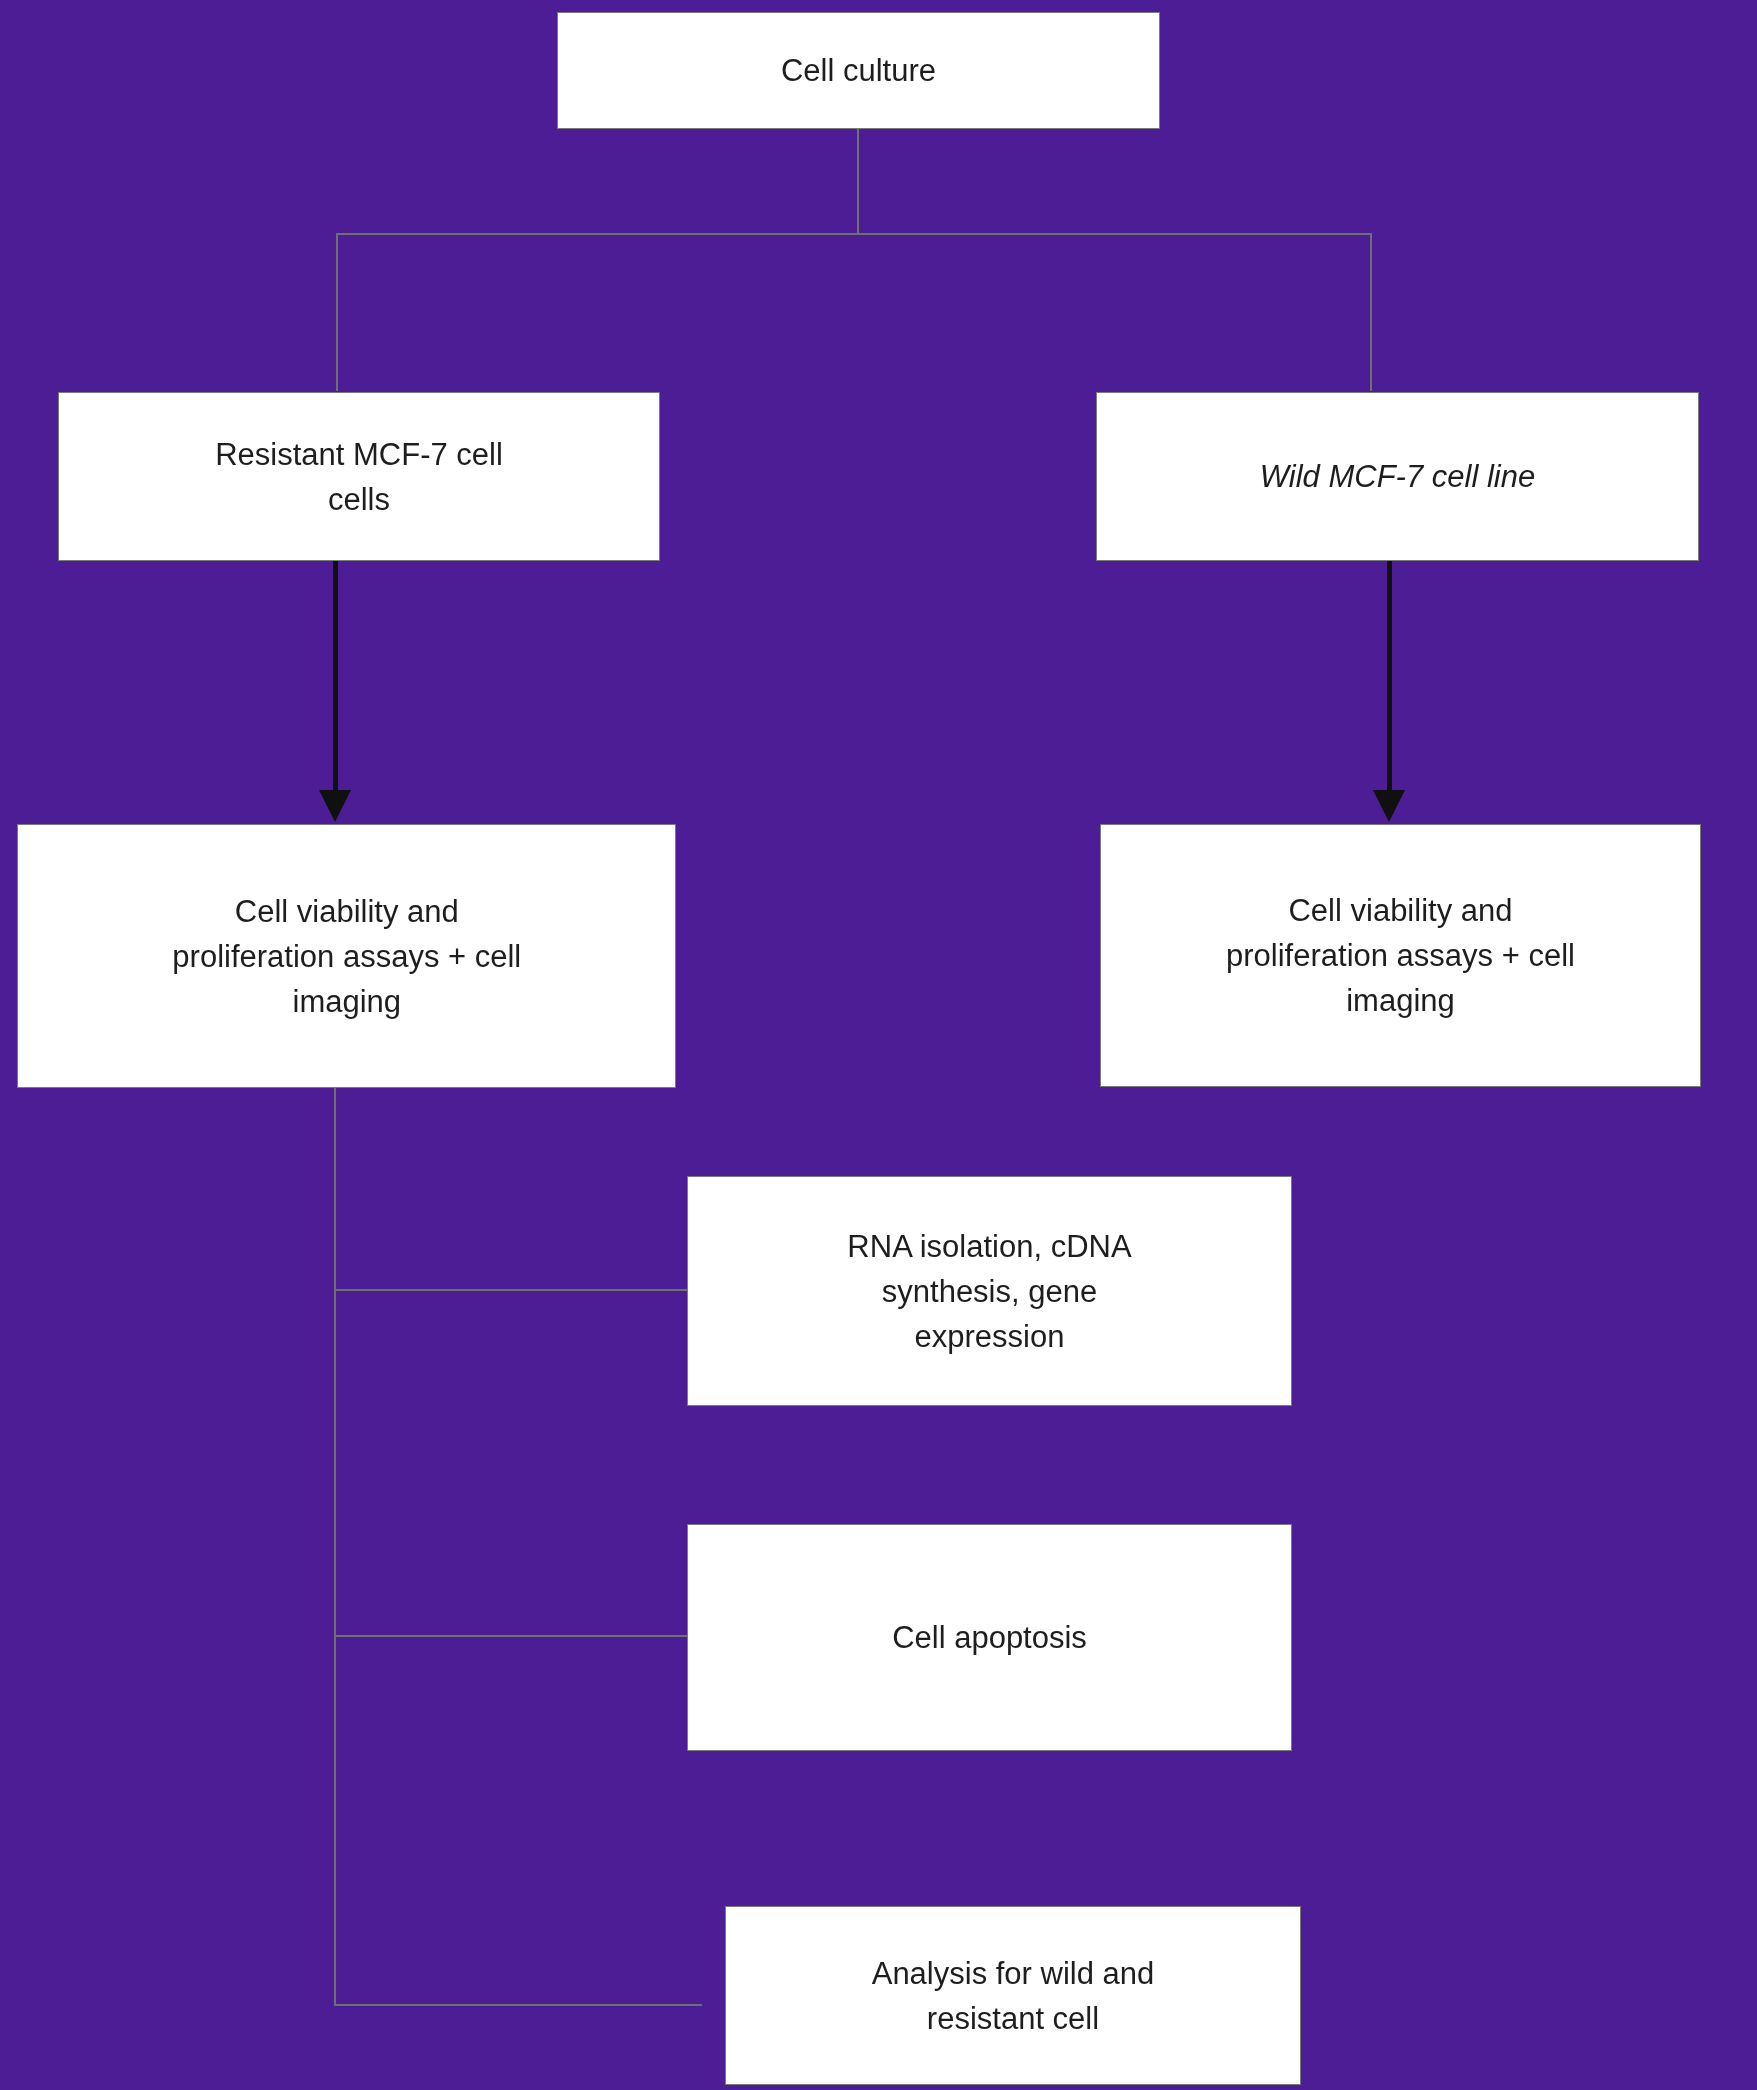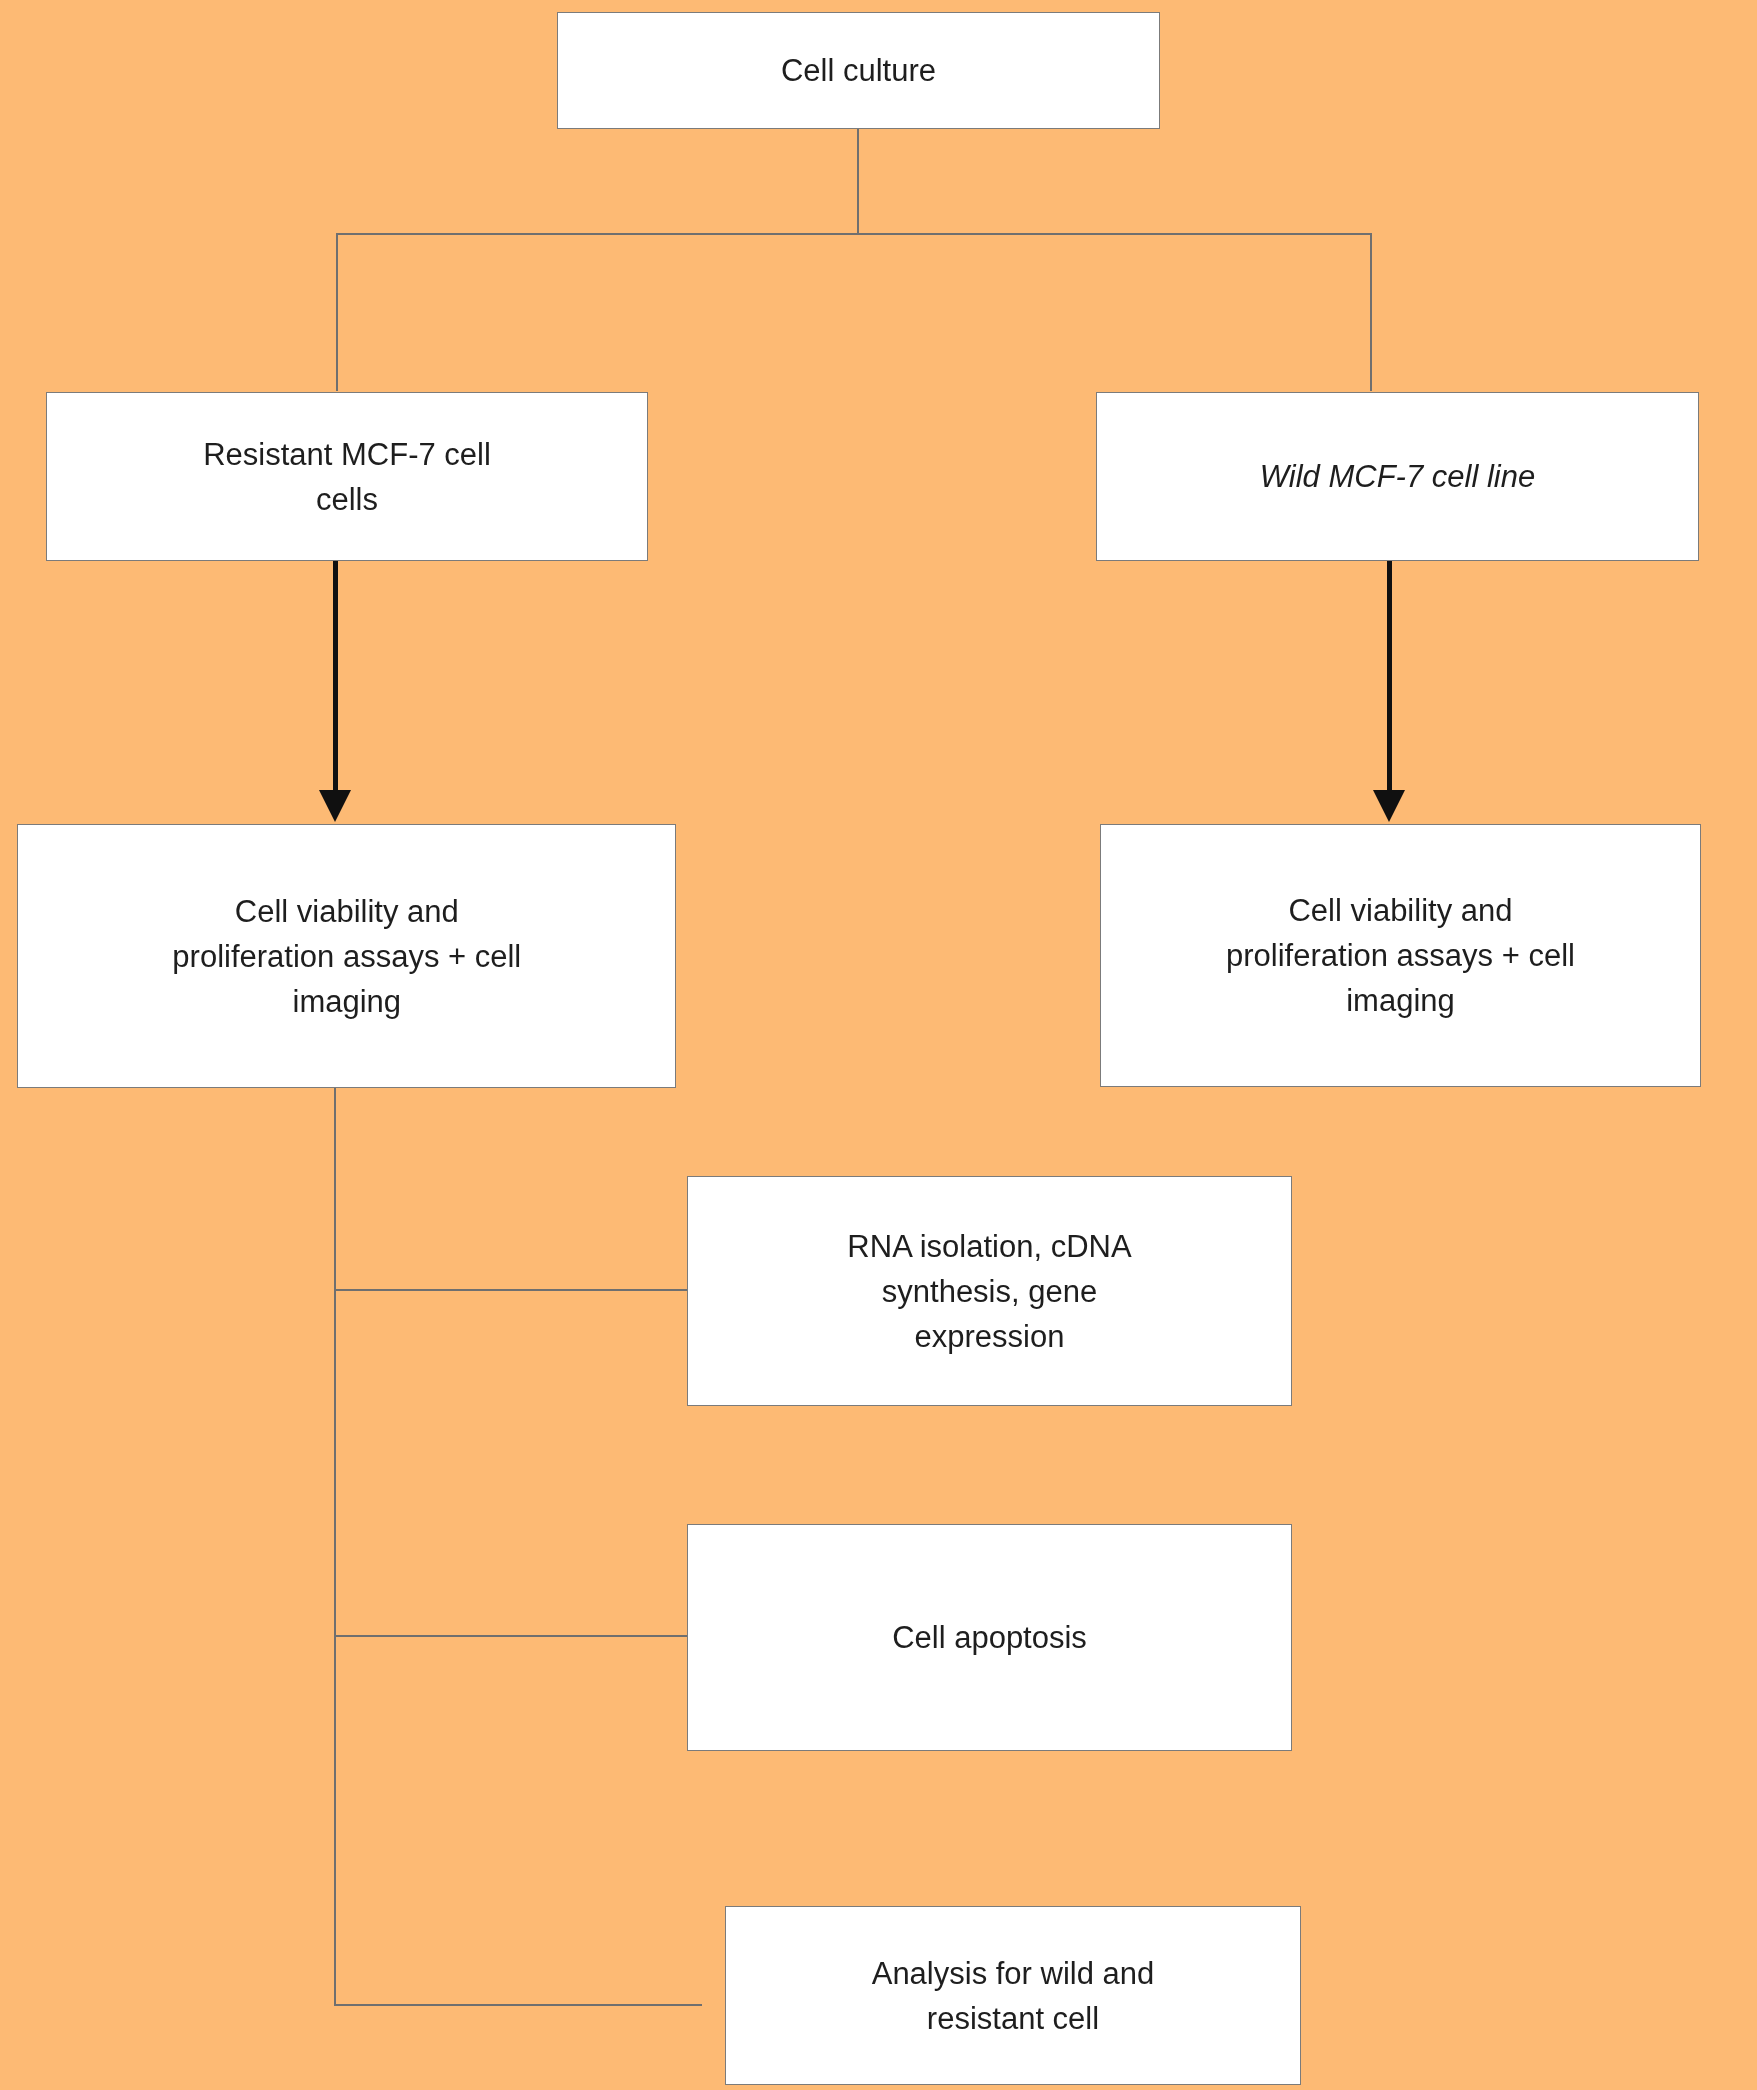--- a/index.html
+++ b/index.html
@@ -5,21 +5,21 @@
   * { margin: 0; padding: 0; box-sizing: border-box; }
   html, body { background: #ffffff; }
   body {
     width: 1757px; height: 2091px;
     position: relative;
     font-family: "Liberation Sans", sans-serif;
   }
   .flowchart {
     position: absolute; left: 0; top: 0;
     width: 1757px; height: 2091px;
-    background: #fdba74;
+    background: #4c1d95;
   }
   .node {
     position: absolute;
     background: #ffffff;
     border: 1.7px solid #7b7b7b;
     display: flex;
     align-items: center;
     justify-content: center;
     text-align: center;
     color: #1e1e1e;
@@ -64,21 +64,21 @@
 
   <div class="arrow-shaft" style="left:1387px; top:560px; height:232px;"></div>
   <div class="arrow-head" style="left:1373px; top:790px;"></div>
 
   <div class="node" style="left:557px; top:12px; width:603px; height:117px;">
     <div class="node-label">
       <span>Cell culture</span>
     </div>
   </div>
 
-  <div class="node" style="left:46px; top:392px; width:602px; height:169px;">
+  <div class="node" style="left:58px; top:392px; width:602px; height:169px;">
     <div class="node-label">
       <span>Resistant MCF-7 cell</span>
       <span>cells</span>
     </div>
   </div>
 
   <div class="node" style="left:1096px; top:392px; width:603px; height:169px;font-style:italic;">
     <div class="node-label">
       <span>Wild MCF-7 cell line</span>
     </div>

